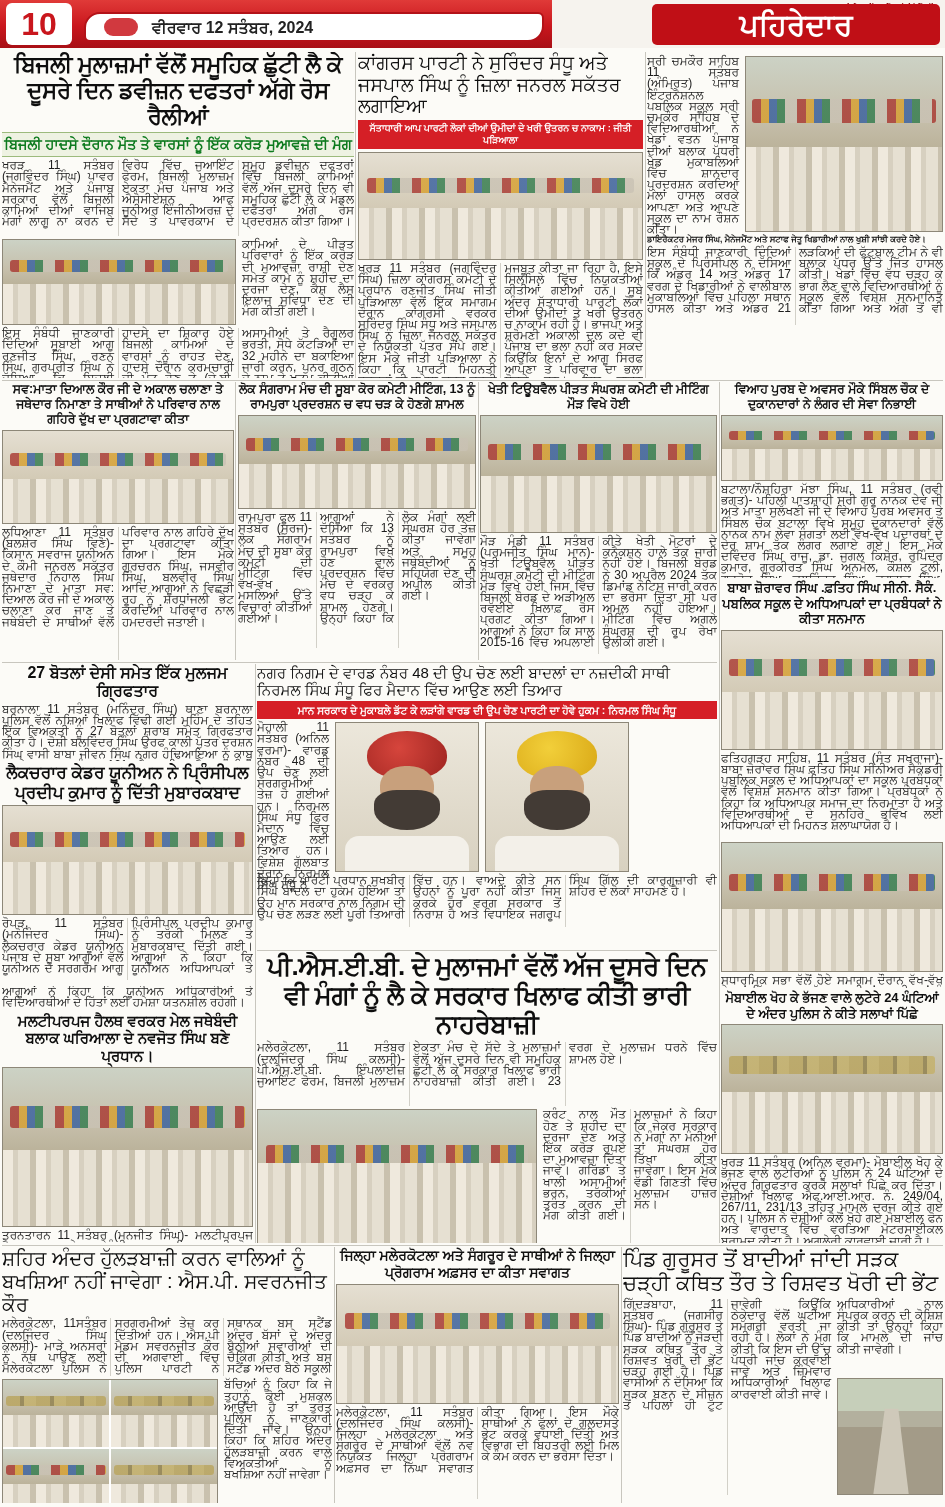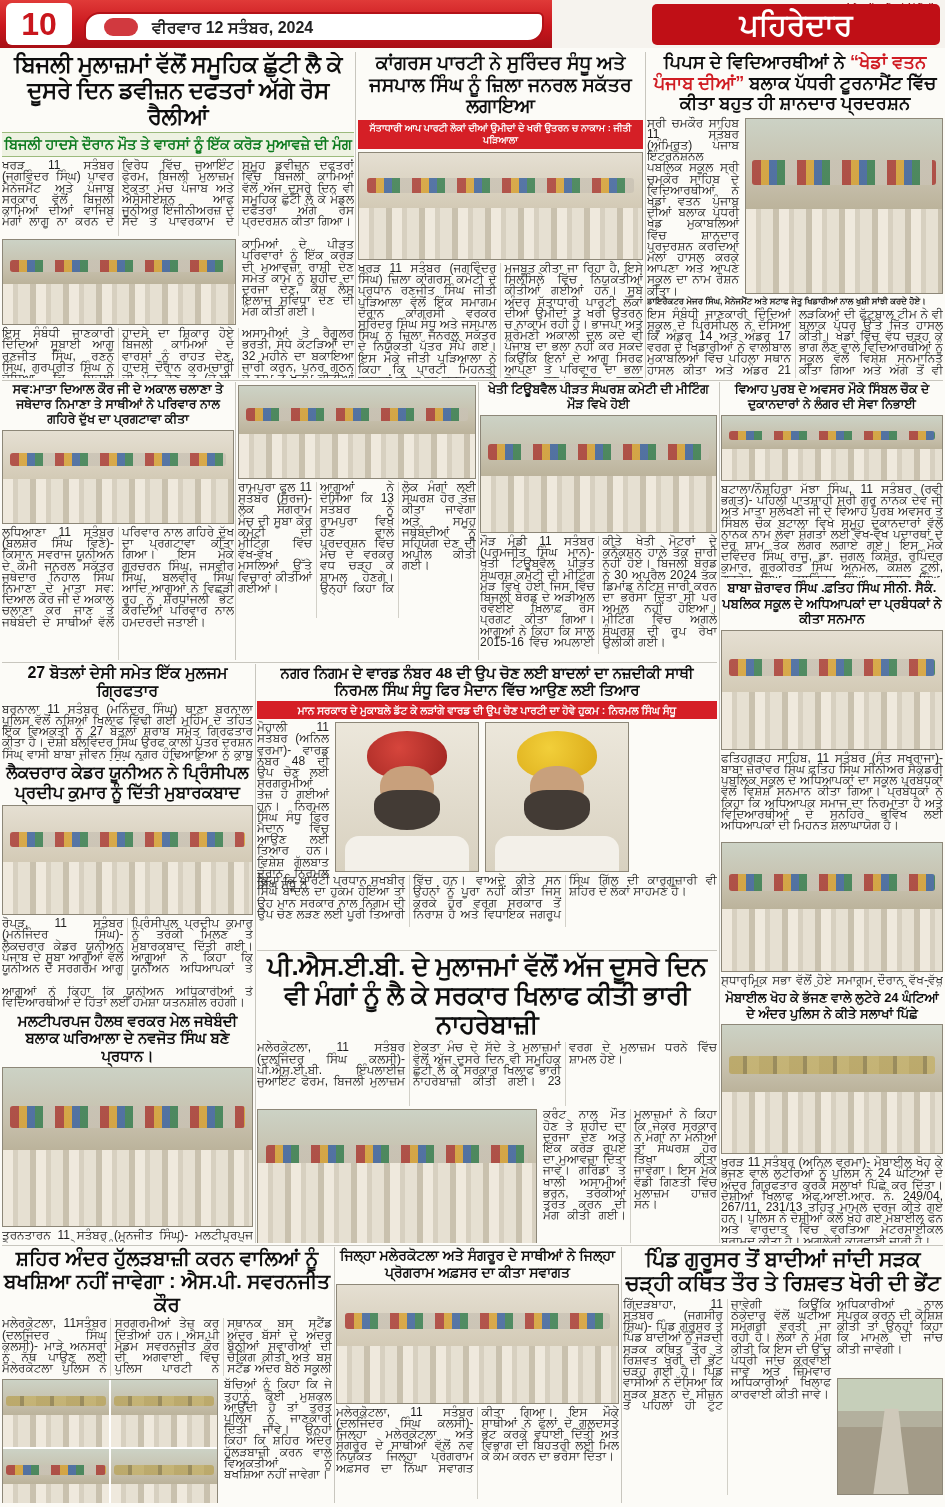--- a/index.html
+++ b/index.html
@@ -16,21 +16,21 @@
             font-size:16px;font-weight:700;color:#222;padding-left:66px;box-sizing:border-box;}
   #datepill::before{content:"";position:absolute;left:18px;top:4px;width:34px;height:18px;
             background:#c9161d;border-radius:10px;opacity:.85;}
   #masthead{position:absolute;left:652px;top:4px;width:288px;height:41px;background:#c00f16;
             border-radius:5px;color:#fff;font-size:30px;font-weight:800;text-align:center;line-height:41px;}
   #tagline{position:absolute;right:8px;top:1px;font-family:"Liberation Serif",serif;font-style:italic;
            font-size:9px;font-weight:700;color:#8d1014;}
   
   .art{position:absolute;overflow:hidden;}
   .h-xl{font-size:24px;line-height:1.12;font-weight:800;text-align:center;color:#0e0e0e;letter-spacing:-.4px;}
-  .h-lg{font-size:19px;line-height:1.14;font-weight:700;text-align:center;color:#0e0e0e;}
+  .h-lg{font-size:19px;line-height:1.14;font-weight:400;text-align:left;color:#0e0e0e;}
   .h-md{font-size:16px;line-height:1.15;font-weight:800;text-align:center;color:#0e0e0e;}
   .h-sm{font-size:12.5px;line-height:1.2;font-weight:800;text-align:center;color:#111;}
   .bar-green{background:#eef2e2;border-top:1px solid #9cba7c;border-bottom:1px solid #9cba7c;
              color:#0d7a1e;font-size:14.5px;font-weight:800;text-align:center;padding:3px 0;margin:3px 0;}
   .bar-red{background:#d51f26;color:#fff;font-size:10.5px;font-weight:700;text-align:center;
            padding:2.5px 2px;margin:3px 0;}
   .body{font-size:12px;line-height:11.2px;text-align:justify;color:#1d1d1d;}
   .cols2{columns:2;column-gap:8px;column-rule:1px solid #d2d0c8;}
   .cols3{columns:3;column-gap:8px;column-rule:1px solid #d2d0c8;}
   .cap{font-size:8.5px;font-weight:700;color:#111;margin-top:2px;}
@@ -86,36 +86,36 @@
   </div>
 
   <div class="art" style="left:358px;top:52px;width:285px;height:326px">
     <div class="h-lg">ਕਾਂਗਰਸ ਪਾਰਟੀ ਨੇ ਸੁਰਿੰਦਰ ਸੰਧੂ ਅਤੇ ਜਸਪਾਲ ਸਿੰਘ ਨੂੰ ਜ਼ਿਲਾ ਜਨਰਲ ਸਕੱਤਰ ਲਗਾਇਆ</div>
     <div class="bar-red" style="font-size:9.5px">ਸੱਤਾਧਾਰੀ ਆਪ ਪਾਰਟੀ ਲੋਕਾਂ ਦੀਆਂ ਉਮੀਦਾਂ ਦੇ ਖਰੀ ਉਤਰਨ ਚ ਨਾਕਾਮ : ਜੀਤੀ ਪੜਿਆਲਾ</div>
     <div class="ph indoor" style="height:106px"></div>
     <div class="body cols2" style="margin-top:3px;height:162px">ਖਰੜ 11 ਸਤੰਬਰ (ਜਗਵਿੰਦਰ ਸਿੰਘ) ਜ਼ਿਲਾ ਕਾਂਗਰਸ ਕਮੇਟੀ ਦੇ ਪ੍ਰਧਾਨ ਰਣਜੀਤ ਸਿੰਘ ਜੀਤੀ ਪੜਿਆਲਾ ਵੱਲੋਂ ਇੱਕ ਸਮਾਗਮ ਦੌਰਾਨ ਕਾਂਗਰਸੀ ਵਰਕਰ ਸੁਰਿੰਦਰ ਸਿੰਘ ਸੰਧੂ ਅਤੇ ਜਸਪਾਲ ਸਿੰਘ ਨੂੰ ਜ਼ਿਲਾ ਜਨਰਲ ਸਕੱਤਰ ਦੇ ਨਿਯੁਕਤੀ ਪੱਤਰ ਸੌਂਪੇ ਗਏ। ਇਸ ਮੌਕੇ ਜੀਤੀ ਪੜਿਆਲਾ ਨੇ ਕਿਹਾ ਕਿ ਪਾਰਟੀ ਮਿਹਨਤੀ ਵਰਕਰਾਂ ਦੀ ਹਮੇਸ਼ਾ ਕਦਰ ਕਰਦੀ ਹੈ ਅਤੇ ਉਨਾਂ ਨੂੰ ਬਣਦਾ ਮਾਣ ਸਨਮਾਨ ਦਿੱਤਾ ਜਾਂਦਾ ਹੈ। ਉਨਾਂ ਕਿਹਾ ਕਿ ਜ਼ਿਲਾ ਸੰਗਠਨ ਨੂੰ ਮਜਬੂਤ ਕੀਤਾ ਜਾ ਰਿਹਾ ਹੈ, ਇਸੇ ਸਿਲਸਿਲੇ ਵਿੱਚ ਨਿਯੁਕਤੀਆਂ ਕੀਤੀਆਂ ਗਈਆਂ ਹਨ। ਸੂਬੇ ਅੰਦਰ ਸੱਤਾਧਾਰੀ ਪਾਰਟੀ ਲੋਕਾਂ ਦੀਆਂ ਉਮੀਦਾਂ ਤੇ ਖਰੀ ਉਤਰਨ ਚ ਨਾਕਾਮ ਰਹੀ ਹੈ। ਭਾਜਪਾ ਅਤੇ ਸ਼੍ਰੋਮਣੀ ਅਕਾਲੀ ਦਲ ਕਦੇ ਵੀ ਪੰਜਾਬ ਦਾ ਭਲਾ ਨਹੀਂ ਕਰ ਸਕਦੇ ਕਿਉਂਕਿ ਇਨਾਂ ਦੇ ਆਗੂ ਸਿਰਫ ਆਪਣਾ ਤੇ ਪਰਿਵਾਰ ਦਾ ਭਲਾ ਲੋਚਦੇ ਹਨ। ਇਸ ਕਾਰਨ ਨੌਜਵਾਨਾਂ ਦਾ ਰੁਝਾਨ ਕਾਂਗਰਸ ਵੱਲ ਵਧੇਰੇ ਵੱਧ ਰਿਹਾ ਹੈ। ਨਵ ਨਿਯੁਕਤ ਜਨਰਲ ਸਕੱਤਰਾਂ ਨੇ ਕਿਹਾ ਕਿ ਜੋ ਜਿੰਮੇਵਾਰੀ ਪਾਰਟੀ ਨੇ ਸੌਂਪੀ ਹੈ ਉਹ ਤਨਦੇਹੀ ਨਾਲ ਨਿਭਾ ਕੇ ਪਾਰਟੀ ਦੀਆਂ ਨੀਤੀਆਂ ਨੂੰ ਪਿੰਡ-ਪਿੰਡ ਅਤੇ ਵਾਰਡ-ਵਾਰਡ ਪਹੁੰਚਾਉਣਗੇ। ਇਸ ਮੌਕੇ ਰਮਾਕਾਂਤ ਕਾਲੀਆ, ਸਰਬਜੀਤ ਸਿੰਘ, ਵਰਿੰਦਰ ਸਿੰਘ ਫੌਜੀ, ਕੁਲਦੀਪ ਸਿੰਘ, ਸੁਖਦੇਵ ਸਿੰਘ ਸੁੱਖਾ ਮੁੰਡੀ ਖਰੜ, ਹਰੀਚਰਨ ਮਦਨਹੇੜੀ, ਕੁਲਦੀਪ ਸਿੰਘ ਸੋਹੀ ਅਤੇ ਸਾਬਕਾ ਸਰਪੰਚ ਜਸਵੰਤ ਸਿੰਘ ਕੁੰਭੜੀ ਵੀ ਹਾਜ਼ਰ ਸਨ।</div>
   </div>
 
   <div class="art" style="left:647px;top:52px;width:296px;height:326px">
-    <div class="h-lg" style="font-size:18px"><span>ਪਿਪਸ ਦੇ ਵਿਦਿਆਰਥੀਆਂ ਨੇ </span><span style="color:#d01c23">“ਖੇਡਾਂ ਵਤਨ ਪੰਜਾਬ ਦੀਆਂ”</span><span> ਬਲਾਕ ਪੱਧਰੀ ਟੂਰਨਾਮੈਂਟ ਵਿੱਚ ਕੀਤਾ ਬਹੁਤ ਹੀ ਸ਼ਾਨਦਾਰ ਪ੍ਰਦਰਸ਼ਨ</span></div>
     <div class="row" style="margin-top:4px;height:176px">
       <div class="body" style="flex:0 0 92px">ਸ੍ਰੀ ਚਮਕੌਰ ਸਾਹਿਬ 11 ਸਤੰਬਰ (ਅੰਮ੍ਰਿਤ) ਪੰਜਾਬ ਇੰਟਰਨੈਸ਼ਨਲ ਪਬਲਿਕ ਸਕੂਲ ਸ੍ਰੀ ਚਮਕੌਰ ਸਾਹਿਬ ਦੇ ਵਿਦਿਆਰਥੀਆਂ ਨੇ ਖੇਡਾਂ ਵਤਨ ਪੰਜਾਬ ਦੀਆਂ ਬਲਾਕ ਪੱਧਰੀ ਖੇਡ ਮੁਕਾਬਲਿਆਂ ਵਿੱਚ ਸ਼ਾਨਦਾਰ ਪ੍ਰਦਰਸ਼ਨ ਕਰਦਿਆਂ ਮੱਲਾਂ ਹਾਸਲ ਕਰਕੇ ਆਪਣਾ ਅਤੇ ਆਪਣੇ ਸਕੂਲ ਦਾ ਨਾਮ ਰੌਸ਼ਨ ਕੀਤਾ।</div>
       <div class="ph" style="flex:1"></div>
     </div>
     <div class="cap">ਡਾਇਰੈਕਟਰ ਮੇਜਰ ਸਿੰਘ, ਮੈਨੇਜਮੈਂਟ ਅਤੇ ਸਟਾਫ ਜੇਤੂ ਖਿਡਾਰੀਆਂ ਨਾਲ ਖੁਸ਼ੀ ਸਾਂਝੀ ਕਰਦੇ ਹੋਏ।</div>
     <div class="body cols2" style="margin-top:2px;height:78px">ਇਸ ਸੰਬੰਧੀ ਜਾਣਕਾਰੀ ਦਿੰਦਿਆਂ ਸਕੂਲ ਦੇ ਪ੍ਰਿੰਸੀਪਲ ਨੇ ਦੱਸਿਆ ਕਿ ਅੰਡਰ 14 ਅਤੇ ਅੰਡਰ 17 ਵਰਗ ਦੇ ਖਿਡਾਰੀਆਂ ਨੇ ਵਾਲੀਬਾਲ ਮੁਕਾਬਲਿਆਂ ਵਿੱਚ ਪਹਿਲਾ ਸਥਾਨ ਹਾਸਲ ਕੀਤਾ ਅਤੇ ਅੰਡਰ 21 ਲੜਕਿਆਂ ਦੀ ਫੁੱਟਬਾਲ ਟੀਮ ਨੇ ਵੀ ਬਲਾਕ ਪੱਧਰ ਉੱਤੇ ਜਿੱਤ ਹਾਸਲ ਕੀਤੀ। ਖੇਡਾਂ ਵਿੱਚ ਵੱਧ ਚੜ੍ਹ ਕੇ ਭਾਗ ਲੈਣ ਵਾਲੇ ਵਿਦਿਆਰਥੀਆਂ ਨੂੰ ਸਕੂਲ ਵੱਲੋਂ ਵਿਸ਼ੇਸ਼ ਸਨਮਾਨਿਤ ਕੀਤਾ ਗਿਆ ਅਤੇ ਅੱਗੇ ਤੋਂ ਵੀ ਸਖ਼ਤ ਮਿਹਨਤ ਕਰਨ ਲਈ ਪ੍ਰੇਰਿਤ ਕੀਤਾ ਗਿਆ।</div>
   </div>
 
   <div class="art" style="left:2px;top:382px;width:232px;height:278px">
     <div class="h-sm">ਸਵ:ਮਾਤਾ ਦਿਆਲ ਕੌਰ ਜੀ ਦੇ ਅਕਾਲ ਚਲਾਣਾ ਤੇ ਜਥੇਦਾਰ ਨਿਮਾਣਾ ਤੇ ਸਾਥੀਆਂ ਨੇ ਪਰਿਵਾਰ ਨਾਲ ਗਹਿਰੇ ਦੁੱਖ ਦਾ ਪ੍ਰਗਟਾਵਾ ਕੀਤਾ</div>
     <div class="ph indoor" style="height:92px;margin-top:3px"></div>
     <div class="body cols2" style="margin-top:3px;height:136px">ਲੁਧਿਆਣਾ 11 ਸਤੰਬਰ (ਬਲਸ਼ੇਰ ਸਿੰਘ ਵਿਣੋ)- ਕਿਸਾਨ ਸਵਰਾਜ ਯੂਨੀਅਨ ਦੇ ਕੌਮੀ ਜਨਰਲ ਸਕੱਤਰ ਜਥੇਦਾਰ ਨਿਹਾਲ ਸਿੰਘ ਨਿਮਾਣਾ ਦੇ ਮਾਤਾ ਸਵ: ਦਿਆਲ ਕੌਰ ਜੀ ਦੇ ਅਕਾਲ ਚਲਾਣਾ ਕਰ ਜਾਣ ਤੇ ਜਥੇਬੰਦੀ ਦੇ ਸਾਥੀਆਂ ਵੱਲੋਂ ਪਰਿਵਾਰ ਨਾਲ ਗਹਿਰੇ ਦੁੱਖ ਦਾ ਪ੍ਰਗਟਾਵਾ ਕੀਤਾ ਗਿਆ। ਇਸ ਮੌਕੇ ਗੁਰਚਰਨ ਸਿੰਘ, ਜਸਵੀਰ ਸਿੰਘ, ਬਲਵੀਰ ਸਿੰਘ ਆਦਿ ਆਗੂਆਂ ਨੇ ਵਿਛੜੀ ਰੂਹ ਨੂੰ ਸ਼ਰਧਾਂਜਲੀ ਭੇਟ ਕਰਦਿਆਂ ਪਰਿਵਾਰ ਨਾਲ ਹਮਦਰਦੀ ਜਤਾਈ।</div>
   </div>
 
   <div class="art" style="left:238px;top:382px;width:238px;height:278px">
+    <div class="h-sm">ਲੋਕ ਸੰਗਰਾਮ ਮੰਚ ਦੀ ਸੂਬਾ ਕੋਰ ਕਮੇਟੀ ਮੀਟਿੰਗ, 13 ਨੂੰ ਰਾਮਪੁਰਾ ਪ੍ਰਦਰਸ਼ਨ ਚ ਵਧ ਚੜ ਕੇ ਹੋਣਗੇ ਸ਼ਾਮਲ</div>
     <div class="ph" style="height:92px;margin-top:3px"></div>
     <div class="body cols3" style="margin-top:3px;height:136px">ਰਾਮਪੁਰਾ ਫੂਲ 11 ਸਤੰਬਰ (ਸੁਰਜ)- ਲੋਕ ਸੰਗਰਾਮ ਮੰਚ ਦੀ ਸੂਬਾ ਕੋਰ ਕਮੇਟੀ ਦੀ ਮੀਟਿੰਗ ਵਿੱਚ ਵੱਖ-ਵੱਖ ਮਸਲਿਆਂ ਉੱਤੇ ਵਿਚਾਰਾਂ ਕੀਤੀਆਂ ਗਈਆਂ। ਆਗੂਆਂ ਨੇ ਦੱਸਿਆ ਕਿ 13 ਸਤੰਬਰ ਨੂੰ ਰਾਮਪੁਰਾ ਵਿਖੇ ਹੋਣ ਵਾਲੇ ਪ੍ਰਦਰਸ਼ਨ ਵਿੱਚ ਮੰਚ ਦੇ ਵਰਕਰ ਵਧ ਚੜ੍ਹ ਕੇ ਸ਼ਾਮਲ ਹੋਣਗੇ। ਉਨ੍ਹਾਂ ਕਿਹਾ ਕਿ ਲੋਕ ਮੰਗਾਂ ਲਈ ਸੰਘਰਸ਼ ਹੋਰ ਤੇਜ਼ ਕੀਤਾ ਜਾਵੇਗਾ ਅਤੇ ਸਮੂਹ ਜਥੇਬੰਦੀਆਂ ਨੂੰ ਸਹਿਯੋਗ ਦੇਣ ਦੀ ਅਪੀਲ ਕੀਤੀ ਗਈ।</div>
   </div>
 
   <div class="art" style="left:480px;top:382px;width:237px;height:278px">
     <div class="h-sm">ਖੇਤੀ ਟਿਊਬਵੈਲ ਪੀੜਤ ਸੰਘਰਸ਼ ਕਮੇਟੀ ਦੀ ਮੀਟਿੰਗ ਮੌੜ ਵਿਖੇ ਹੋਈ</div>
     <div class="ph" style="height:116px;margin-top:3px"></div>
     <div class="body cols2" style="margin-top:3px;height:118px">ਮੌੜ ਮੰਡੀ 11 ਸਤੰਬਰ (ਪਰਮਜੀਤ ਸਿੰਘ ਮਾਨ)- ਖੇਤੀ ਟਿਊਬਵੈਲ ਪੀੜਤ ਸੰਘਰਸ਼ ਕਮੇਟੀ ਦੀ ਮੀਟਿੰਗ ਮੌੜ ਵਿਖੇ ਹੋਈ ਜਿਸ ਵਿੱਚ ਬਿਜਲੀ ਬੋਰਡ ਦੇ ਅੜੀਅਲ ਰਵੱਈਏ ਖ਼ਿਲਾਫ਼ ਰੋਸ ਪ੍ਰਗਟ ਕੀਤਾ ਗਿਆ। ਆਗੂਆਂ ਨੇ ਕਿਹਾ ਕਿ ਸਾਲ 2015-16 ਵਿੱਚ ਅਪਲਾਈ ਕੀਤੇ ਖੇਤੀ ਮੋਟਰਾਂ ਦੇ ਕੁਨੈਕਸ਼ਨ ਹਾਲੇ ਤੱਕ ਜਾਰੀ ਨਹੀਂ ਹੋਏ। ਬਿਜਲੀ ਬੋਰਡ ਨੇ 30 ਅਪ੍ਰੈਲ 2024 ਤੱਕ ਡਿਮਾਂਡ ਨੋਟਿਸ ਜਾਰੀ ਕਰਨ ਦਾ ਭਰੋਸਾ ਦਿੱਤਾ ਸੀ ਪਰ ਅਮਲ ਨਹੀਂ ਹੋਇਆ। ਮੀਟਿੰਗ ਵਿੱਚ ਅਗਲੇ ਸੰਘਰਸ਼ ਦੀ ਰੂਪ ਰੇਖਾ ਉਲੀਕੀ ਗਈ।</div>
   </div>
 

